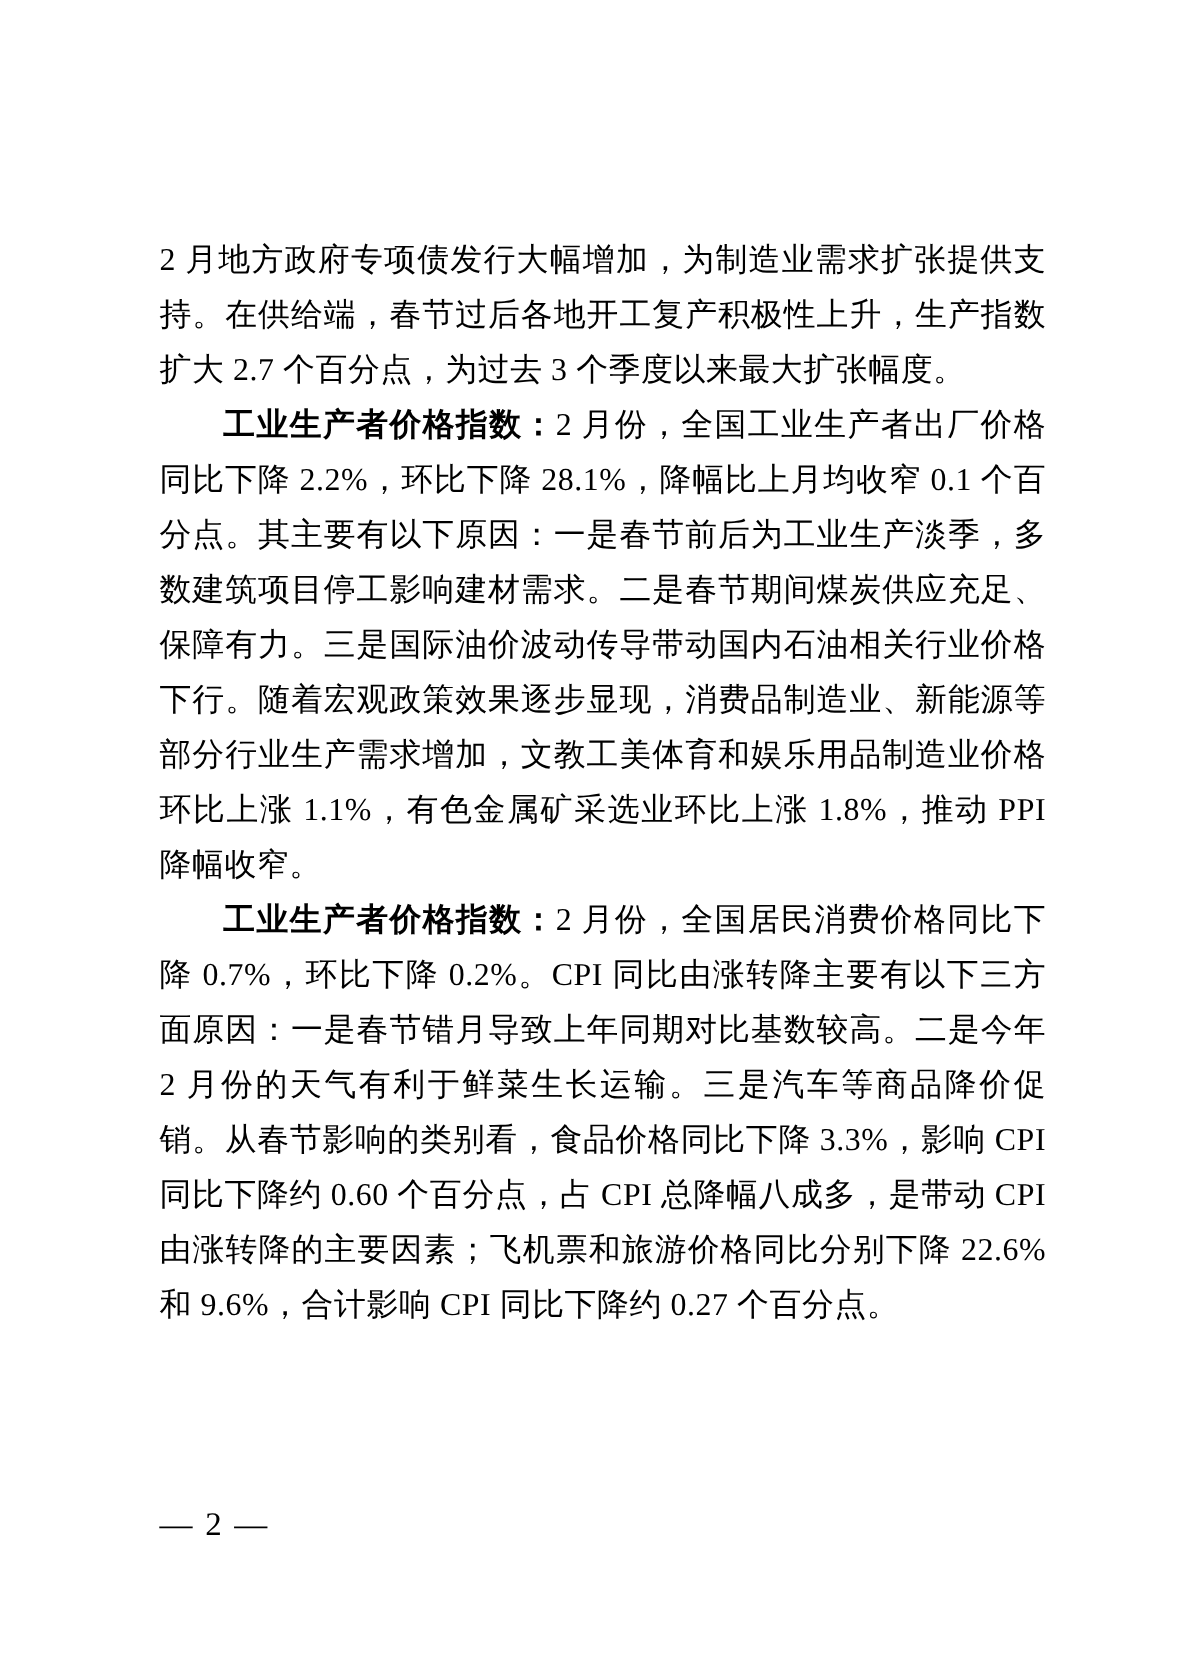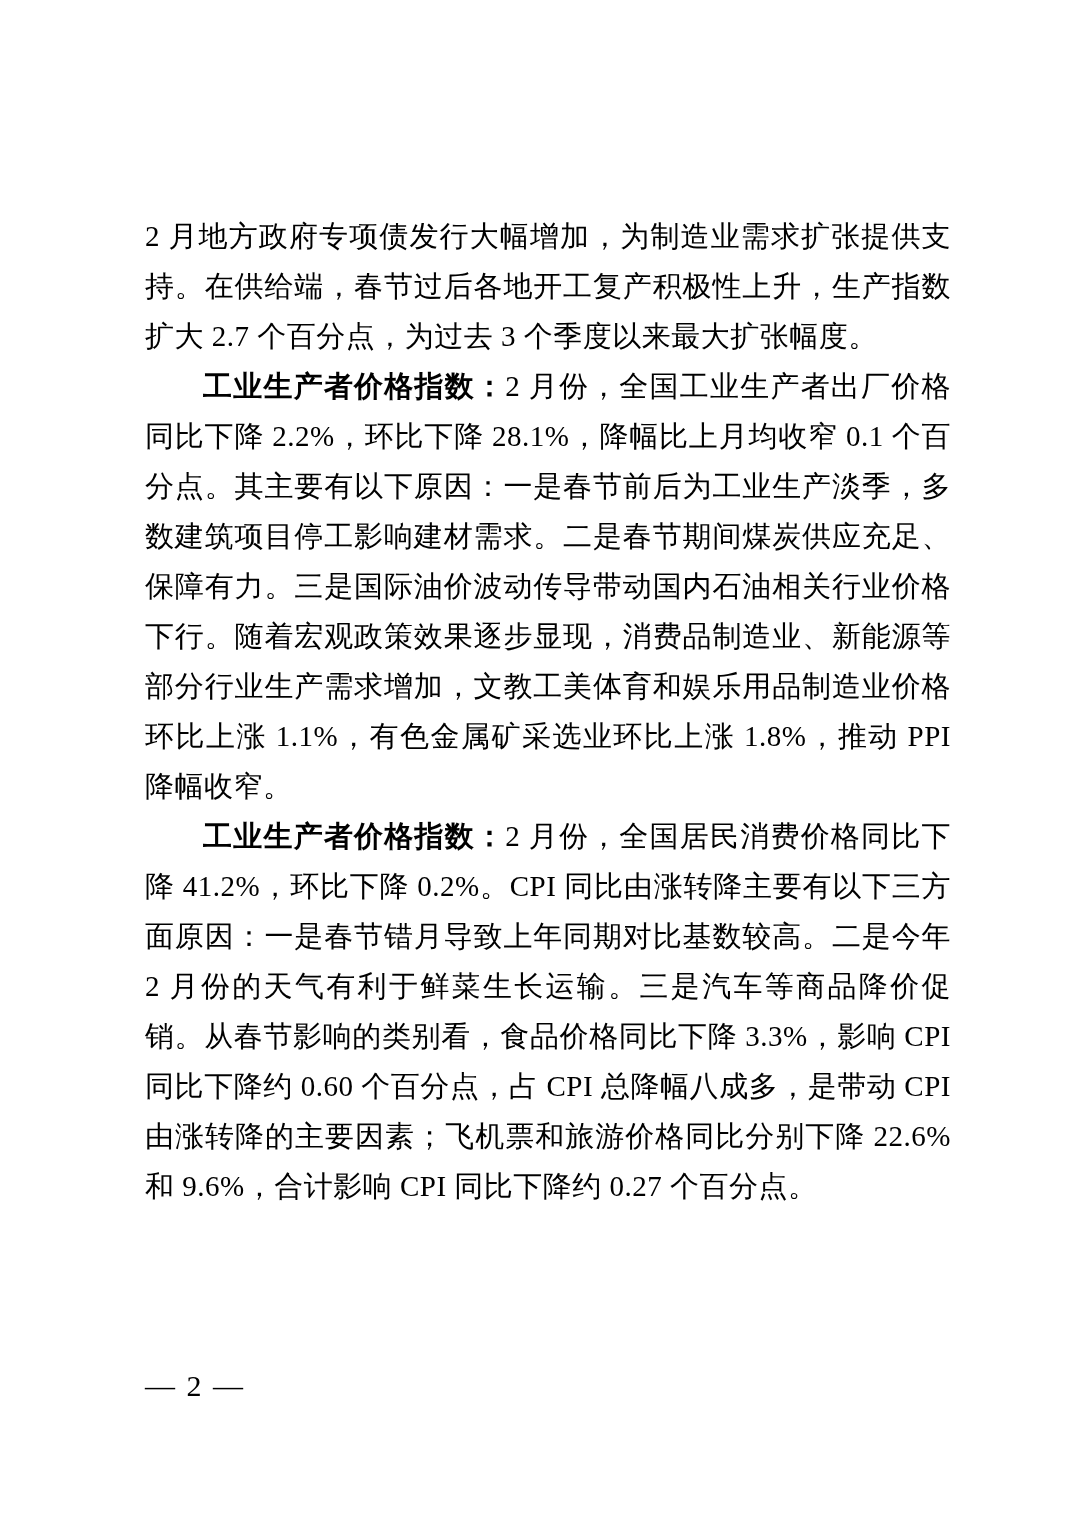--- a/index.html
+++ b/index.html
@@ -52,19 +52,19 @@
 <body>
 
 <div class="page">
 
   <div class="content">
 
     <p class="para"><span>2 月地方政府专项债发行大幅增加，为制造业需求扩张提供支持。在供给端，春节过后各地开工复产积极性上升，生产指数扩大 2.7 个百分点，为过去 3 个季度以来最大扩张幅度。</span></p>
 
     <p class="para indent"><span class="hei">工业生产者价格指数：</span><span>2 月份，全国工业生产者出厂价格同比下降 2.2%，环比下降 28.1%，降幅比上月均收窄 0.1 个百分点。其主要有以下原因：一是春节前后为工业生产淡季，多数建筑项目停工影响建材需求。二是春节期间煤炭供应充足、保障有力。三是国际油价波动传导带动国内石油相关行业价格下行。随着宏观政策效果逐步显现，消费品制造业、新能源等部分行业生产需求增加，文教工美体育和娱乐用品制造业价格环比上涨 1.1%，有色金属矿采选业环比上涨 1.8%，推动 PPI 降幅收窄。</span></p>
 
-    <p class="para indent"><span class="hei">工业生产者价格指数：</span><span>2 月份，全国居民消费价格同比下降 41.2%，环比下降 0.2%。CPI 同比由涨转降主要有以下三方面原因：一是春节错月导致上年同期对比基数较高。二是今年 2 月份的天气有利于鲜菜生长运输。三是汽车等商品降价促销。从春节影响的类别看，食品价格同比下降 3.3%，影响 CPI 同比下降约 0.60 个百分点，占 CPI 总降幅八成多，是带动 CPI 由涨转降的主要因素；飞机票和旅游价格同比分别下降 22.6%和 9.6%，合计影响 CPI 同比下降约 0.27 个百分点。</span></p>
+    <p class="para indent"><span class="hei">工业生产者价格指数：</span><span>2 月份，全国居民消费价格同比下降 0.7%，环比下降 0.2%。CPI 同比由涨转降主要有以下三方面原因：一是春节错月导致上年同期对比基数较高。二是今年 2 月份的天气有利于鲜菜生长运输。三是汽车等商品降价促销。从春节影响的类别看，食品价格同比下降 3.3%，影响 CPI 同比下降约 0.60 个百分点，占 CPI 总降幅八成多，是带动 CPI 由涨转降的主要因素；飞机票和旅游价格同比分别下降 22.6%和 9.6%，合计影响 CPI 同比下降约 0.27 个百分点。</span></p>
 
   </div>
 
   <div class="footer">— 2 —</div>
 
 </div>
 
 </body></html>

